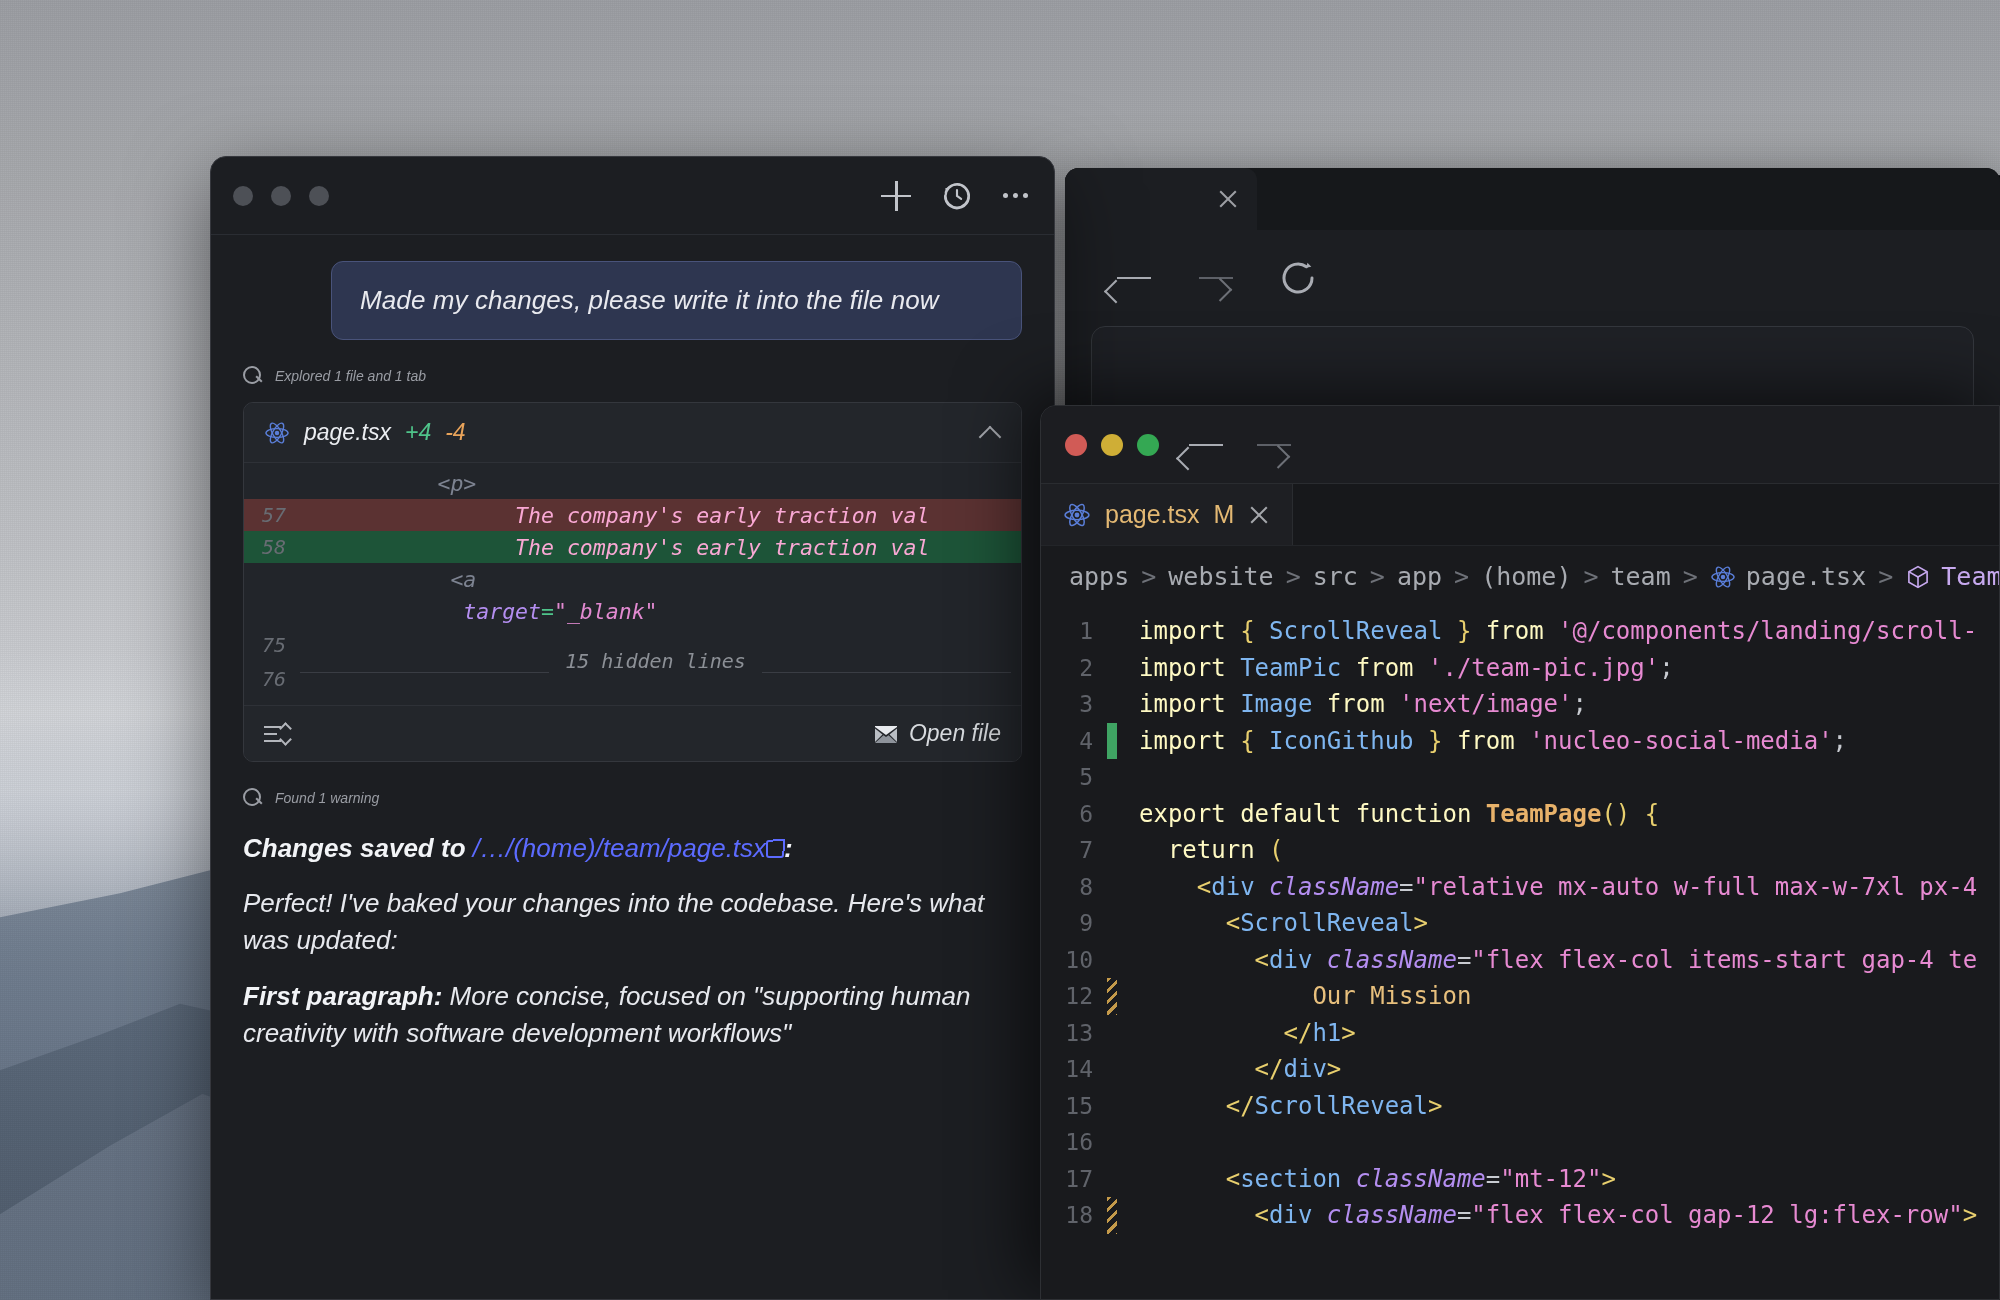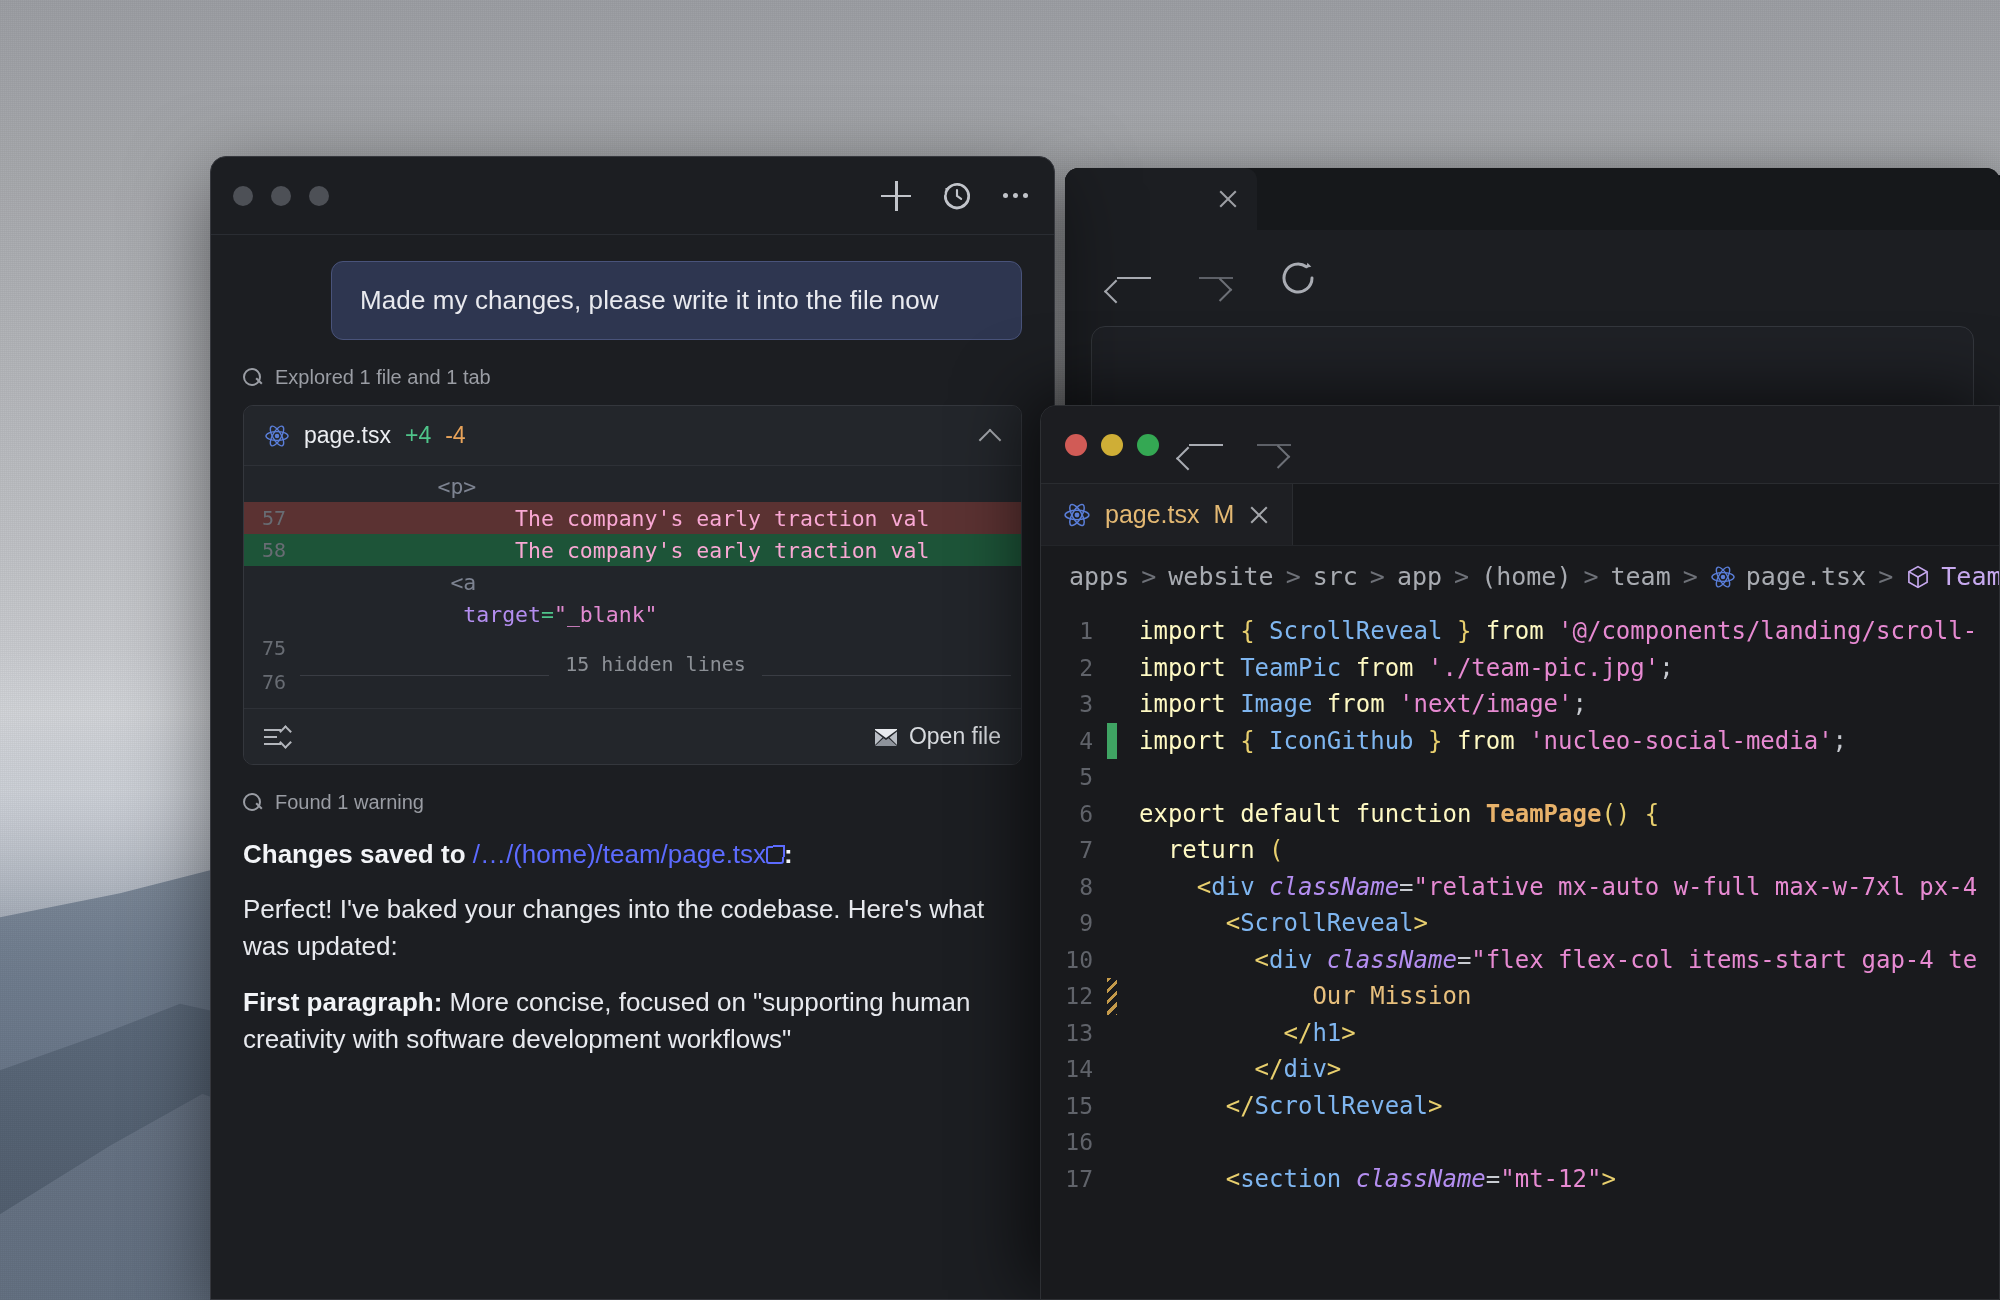--- a/index.html
+++ b/index.html
@@ -143,36 +143,36 @@
   .ico { color: #b9bcc2; display: inline-flex; align-items: center; justify-content: center; }
   .plus-icon { width: 30px; height: 30px; position: relative; }
   .plus-icon::before, .plus-icon::after {
     content: ""; position: absolute; background: #c1c4ca;
   }
   .plus-icon::before { left: 0; top: 14px; width: 30px; height: 2.5px; }
   .plus-icon::after  { top: 0; left: 14px; height: 30px; width: 2.5px; }
   .dots-icon { display: flex; gap: 5px; }
   .dots-icon i { width: 5px; height: 5px; border-radius: 50%; background: #c1c4ca; display: block; }
 
-  #chat .body { padding: 26px 32px 0 32px; height: calc(100% - 78px); overflow: hidden; }
+  #chat .body { padding: 26px 32px 0 32px; height: calc(100% - 78px); overflow: hidden; font-style: italic; }
 
   .user-bubble {
     background: #2e3650;
     border: 1px solid #49537a;
     border-radius: 12px;
     color: #e9eaef;
     font-size: 26px;
     padding: 23px 28px;
     margin-left: 88px;
     letter-spacing: .1px;
   }
 
   .trace-line {
     display: flex; align-items: center; gap: 12px;
-    color: #9a9da4; font-size: 20px; margin: 26px 0 0 0;
+    color: #9a9da4; font-size: 14px; margin: 26px 0 0 0;
   }
   .mag-icon { width: 20px; height: 20px; position: relative; flex: 0 0 auto; }
   .mag-icon::before {
     content: ""; position: absolute; left: 0; top: 0; width: 14px; height: 14px;
     border: 2px solid #9a9da4; border-radius: 50%;
   }
   .mag-icon::after {
     content: ""; position: absolute; left: 12px; top: 12px; width: 8px; height: 2px;
     background: #9a9da4; transform: rotate(45deg);
   }
@@ -547,14 +547,15 @@
       <div class="cl"><span class="ln">7</span><span class="marker"></span><span class="src">  <span class="k-kw">return</span> <span class="k-paren">(</span></span></div>
       <div class="cl"><span class="ln">8</span><span class="marker"></span><span class="src">    <span class="k-tag">&lt;</span><span class="k-id">div</span> <span class="k-attr">className</span><span class="k-punct">=</span><span class="k-str">"relative mx-auto w-full max-w-7xl px-4</span></span></div>
       <div class="cl"><span class="ln">9</span><span class="marker"></span><span class="src">      <span class="k-tag">&lt;</span><span class="k-id">ScrollReveal</span><span class="k-tag">&gt;</span></span></div>
       <div class="cl"><span class="ln">10</span><span class="marker"></span><span class="src">        <span class="k-tag">&lt;</span><span class="k-id">div</span> <span class="k-attr">className</span><span class="k-punct">=</span><span class="k-str">"flex flex-col items-start gap-4 te</span></span></div>
       <div class="cl"><span class="ln">12</span><span class="marker hatch"></span><span class="src">            <span class="k-txt">Our Mission</span></span></div>
       <div class="cl"><span class="ln">13</span><span class="marker"></span><span class="src">          <span class="k-tag">&lt;/</span><span class="k-id">h1</span><span class="k-tag">&gt;</span></span></div>
       <div class="cl"><span class="ln">14</span><span class="marker"></span><span class="src">        <span class="k-tag">&lt;/</span><span class="k-id">div</span><span class="k-tag">&gt;</span></span></div>
       <div class="cl"><span class="ln">15</span><span class="marker"></span><span class="src">      <span class="k-tag">&lt;/</span><span class="k-id">ScrollReveal</span><span class="k-tag">&gt;</span></span></div>
       <div class="cl"><span class="ln">16</span><span class="marker"></span><span class="src"></span></div>
       <div class="cl"><span class="ln">17</span><span class="marker"></span><span class="src">      <span class="k-tag">&lt;</span><span class="k-id">section</span> <span class="k-attr">className</span><span class="k-punct">=</span><span class="k-str">"mt-12"</span><span class="k-tag">&gt;</span></span></div>
+      <div class="cl"><span class="ln">18</span><span class="marker hatch"></span><span class="src">        <span class="k-tag">&lt;</span><span class="k-id">div</span> <span class="k-attr">className</span><span class="k-punct">=</span><span class="k-str">"flex flex-col gap-12 lg:flex-row"</span><span class="k-tag">&gt;</span></span></div>
     </div>
 </div>
 
 </body></html>

